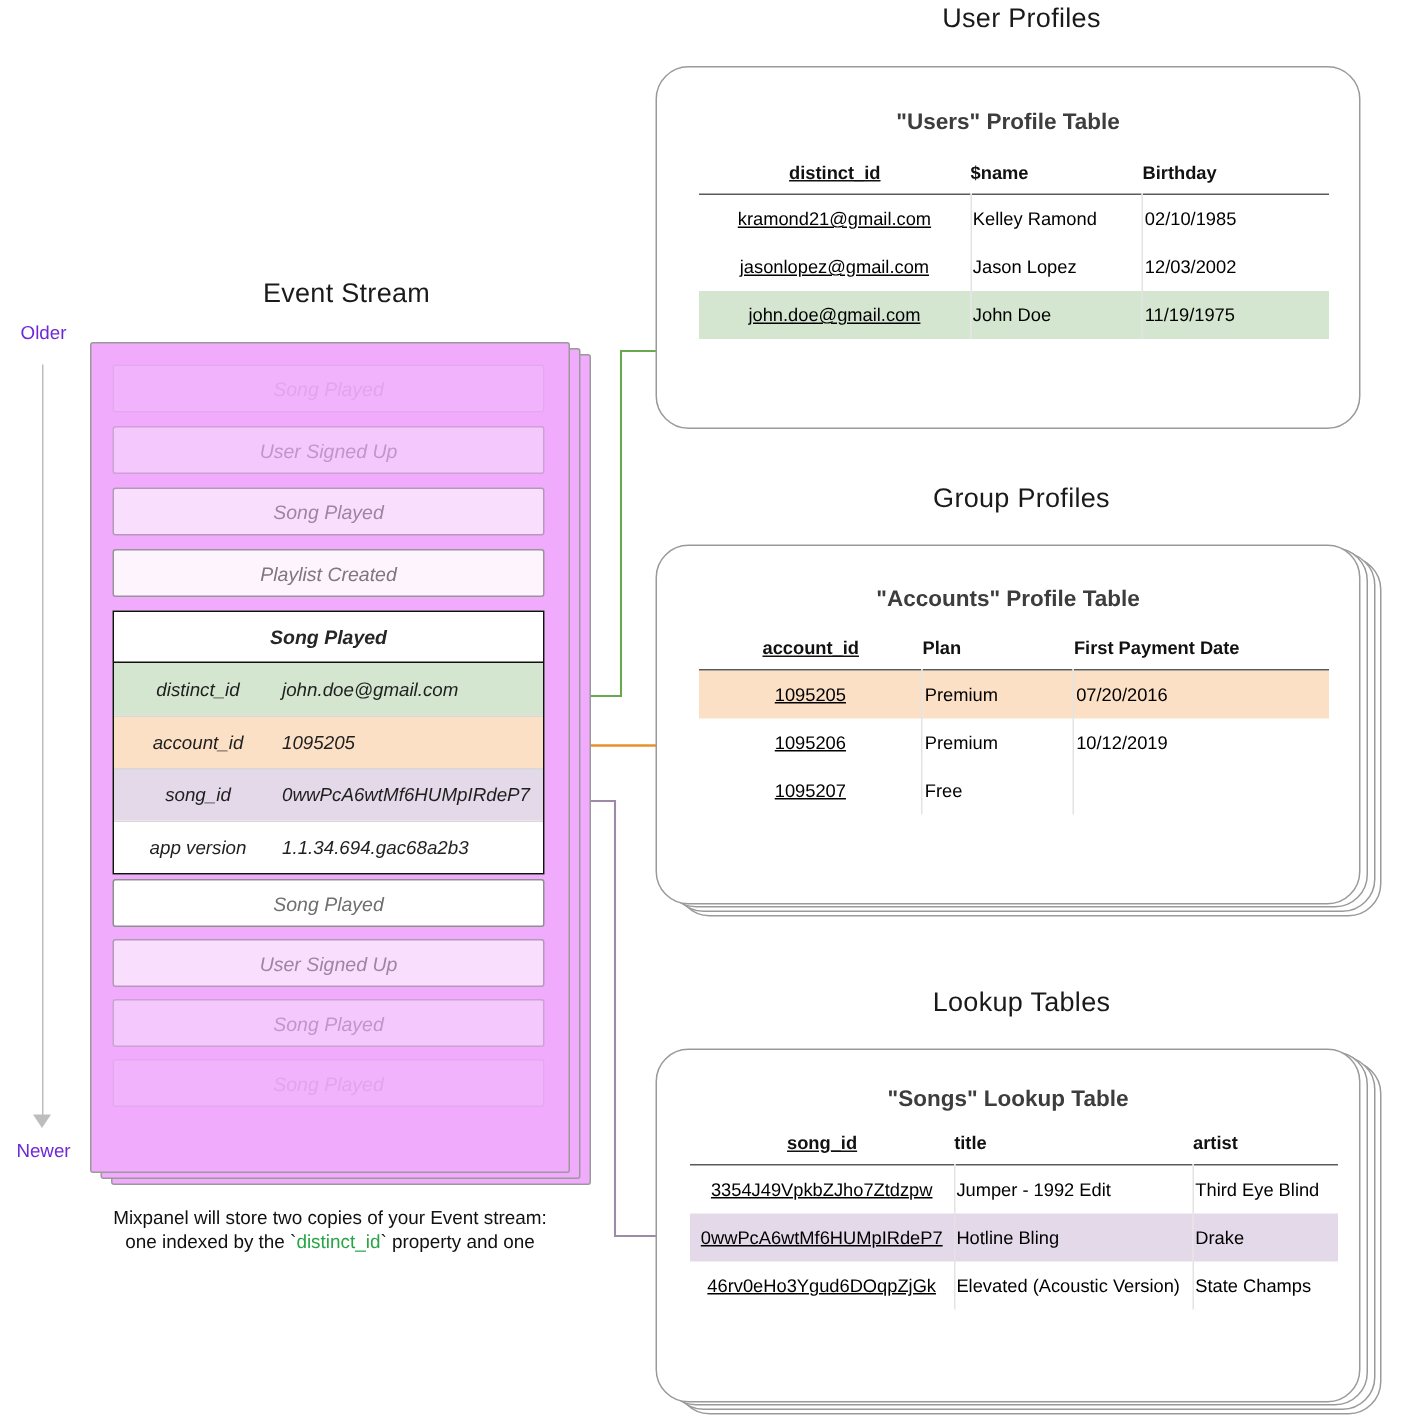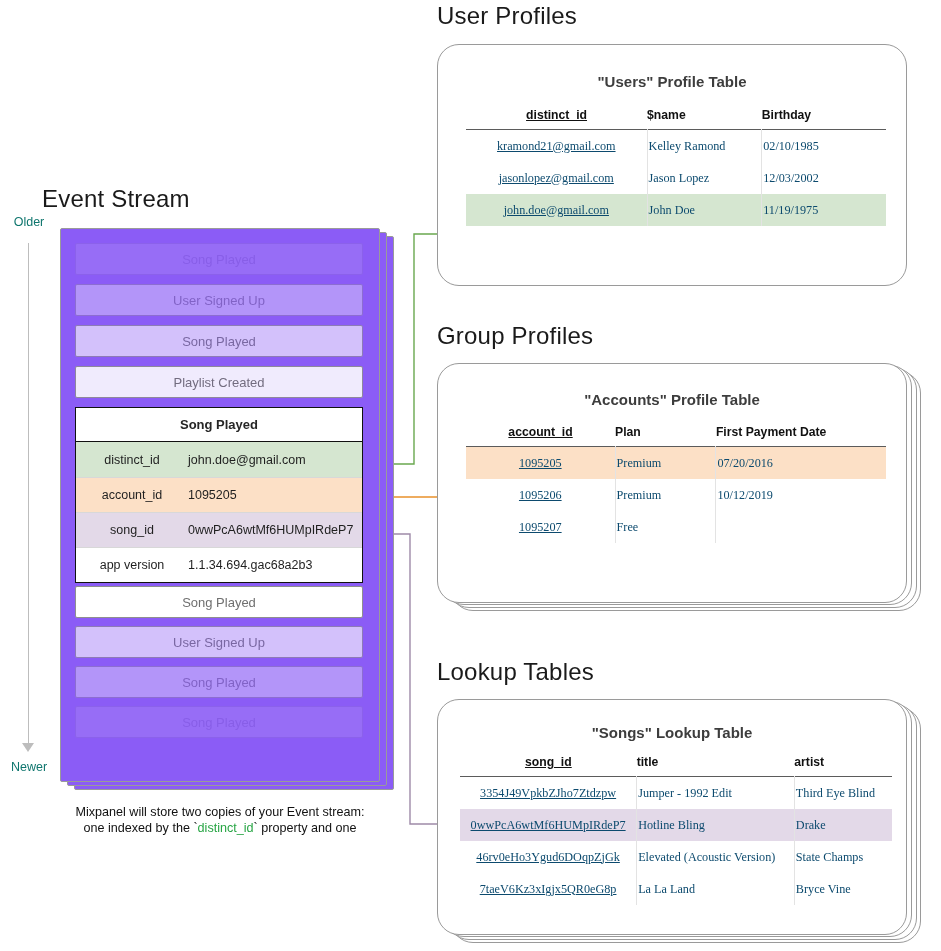--- a/index.html
+++ b/index.html
@@ -5,43 +5,43 @@
   html,body{margin:0;padding:0;background:#ffffff;}
   body{
     width:941px;height:951px;position:relative;overflow:hidden;
     font-family:"Liberation Sans","DejaVu Sans",sans-serif;
     color:#1f1f1f;
   }
   .abs{position:absolute;}
 
   
   .section-title{
-    font-size:24px;font-weight:400;color:#1a1a1a;
-    letter-spacing:.2px;white-space:nowrap;
+    font-size:18px;font-weight:400;color:#1a1a1a;
+    text-align:center;letter-spacing:.2px;white-space:nowrap;
   }
 
   
   #timeline-axis{left:0;top:215px;width:58px;height:575px;}
   #timeline-axis .tl-label{
-    font-size:12.5px;color:#0f766e;text-align:center;width:58px;
+    font-size:12.5px;color:#6d28d9;text-align:center;width:58px;
   }
   #timeline-axis .tl-line{
     position:absolute;left:28px;top:28px;width:1px;height:505px;background:#bdbdbd;
   }
   #timeline-axis .tl-arrow{
     position:absolute;left:22px;top:528px;width:0;height:0;
     border-left:6px solid transparent;border-right:6px solid transparent;
     border-top:9px solid #bdbdbd;
   }
   #timeline-axis .tl-newer{position:absolute;top:545px;left:0;}
 
   
   #event-stream-stack{left:60px;top:228px;width:332px;height:560px;}
   .stack-layer{
-    position:absolute;border:1.5px solid #9a9a9a;border-radius:2px;background:#8b5cf6;
+    position:absolute;border:1.5px solid #9a9a9a;border-radius:2px;background:#f0abfc;font-style:italic;
   }
   .es-l2{left:14px;top:8px;width:318px;height:552px;}
   .es-l1{left:7px;top:4px;width:318px;height:552px;}
   .es-front{left:0;top:0;width:318px;height:552px;}
 
   .event-list{position:absolute;left:0;top:0;width:318px;height:552px;}
   .event-box{
     position:absolute;left:14px;width:288px;
     border:1px solid #8f8f8f;border-radius:2px;background:#fff;
     font-size:13px;color:#6f6f6f;text-align:center;
@@ -92,23 +92,22 @@
   .tbl-title{
     text-align:center;font-size:15px;font-weight:bold;color:#3d3d3d;
   }
   table.data-table{border-collapse:collapse;font-size:12.2px;}
   table.data-table th{
     font-size:12.2px;font-weight:bold;color:#111;text-align:left;
     padding:0 0 7px 0;white-space:nowrap;
   }
   table.data-table thead tr{border-bottom:1.3px solid #5b5b5b;}
   table.data-table td{
-    height:30px;color:#0c4a6e;white-space:nowrap;vertical-align:middle;
+    height:30px;color:#000000;white-space:nowrap;vertical-align:middle;
     border-right:1px solid #e3e3e3;
-    font-family:Liberation Serif, serif;
   }
   table.data-table td:last-child{border-right:none;}
   table.data-table th.key-col{text-align:center;text-decoration:underline;}
   table.data-table td.key-col{text-align:center;}
   table.data-table td.key-col span{text-decoration:underline;}
   tr.hl-green td{background:#d5e6d0;}
   tr.hl-orange td{background:#fce0c6;}
   tr.hl-purple td{background:#e3d9e8;}
 
   
@@ -137,21 +136,21 @@
   <path d="M381,534 L410,534 L410,824 L462,824" fill="none" stroke="#9e8aa8" stroke-width="1.4" marker-end="url(#ah-purple)"></path>
 </svg>
 
 <div class="abs" id="timeline-axis">
   <div class="tl-label">Older</div>
   <div class="tl-line"></div>
   <div class="tl-arrow"></div>
   <div class="tl-label tl-newer">Newer</div>
 </div>
 
-<div class="abs section-title" style="left:42px;top:185px;width:318px;">Event Stream</div>
+<div class="abs section-title" style="left:72px;top:185px;width:318px;">Event Stream</div>
 
 <div class="abs" id="event-stream-stack">
   <div class="stack-layer es-l2"></div>
   <div class="stack-layer es-l1"></div>
   <div class="stack-layer es-front">
     <div class="event-list" id="event-list">
         <div class="event-box fade-95" style="top: 14px;"><span>Song Played</span></div>
         <div class="event-box fade-70" style="top: 55px;"><span>User Signed Up</span></div>
         <div class="event-box fade-45" style="top: 96px;"><span>Song Played</span></div>
         <div class="event-box fade-20" style="top: 137px;"><span>Playlist Created</span></div>
@@ -283,21 +282,16 @@
           <tr class="hl-purple">
             <td class="key-col" style="width: 180px;"><span>0wwPcA6wtMf6HUMpIRdeP7</span></td>
             <td style="width: 160px;">Hotline Bling</td>
             <td style="width: 100px;">Drake</td>
           </tr>
           <tr class="">
             <td class="key-col" style="width: 180px;"><span>46rv0eHo3Ygud6DOqpZjGk</span></td>
             <td style="width: 160px;">Elevated (Acoustic Version)</td>
             <td style="width: 100px;">State Champs</td>
           </tr>
-          <tr class="">
-            <td class="key-col" style="width: 180px;"><span>7taeV6Kz3xIgjx5QR0eG8p</span></td>
-            <td style="width: 160px;">La La Land</td>
-            <td style="width: 100px;">Bryce Vine</td>
-          </tr>
         </tbody>
       </table>
   </div>
 </div>
 
 </body></html>

